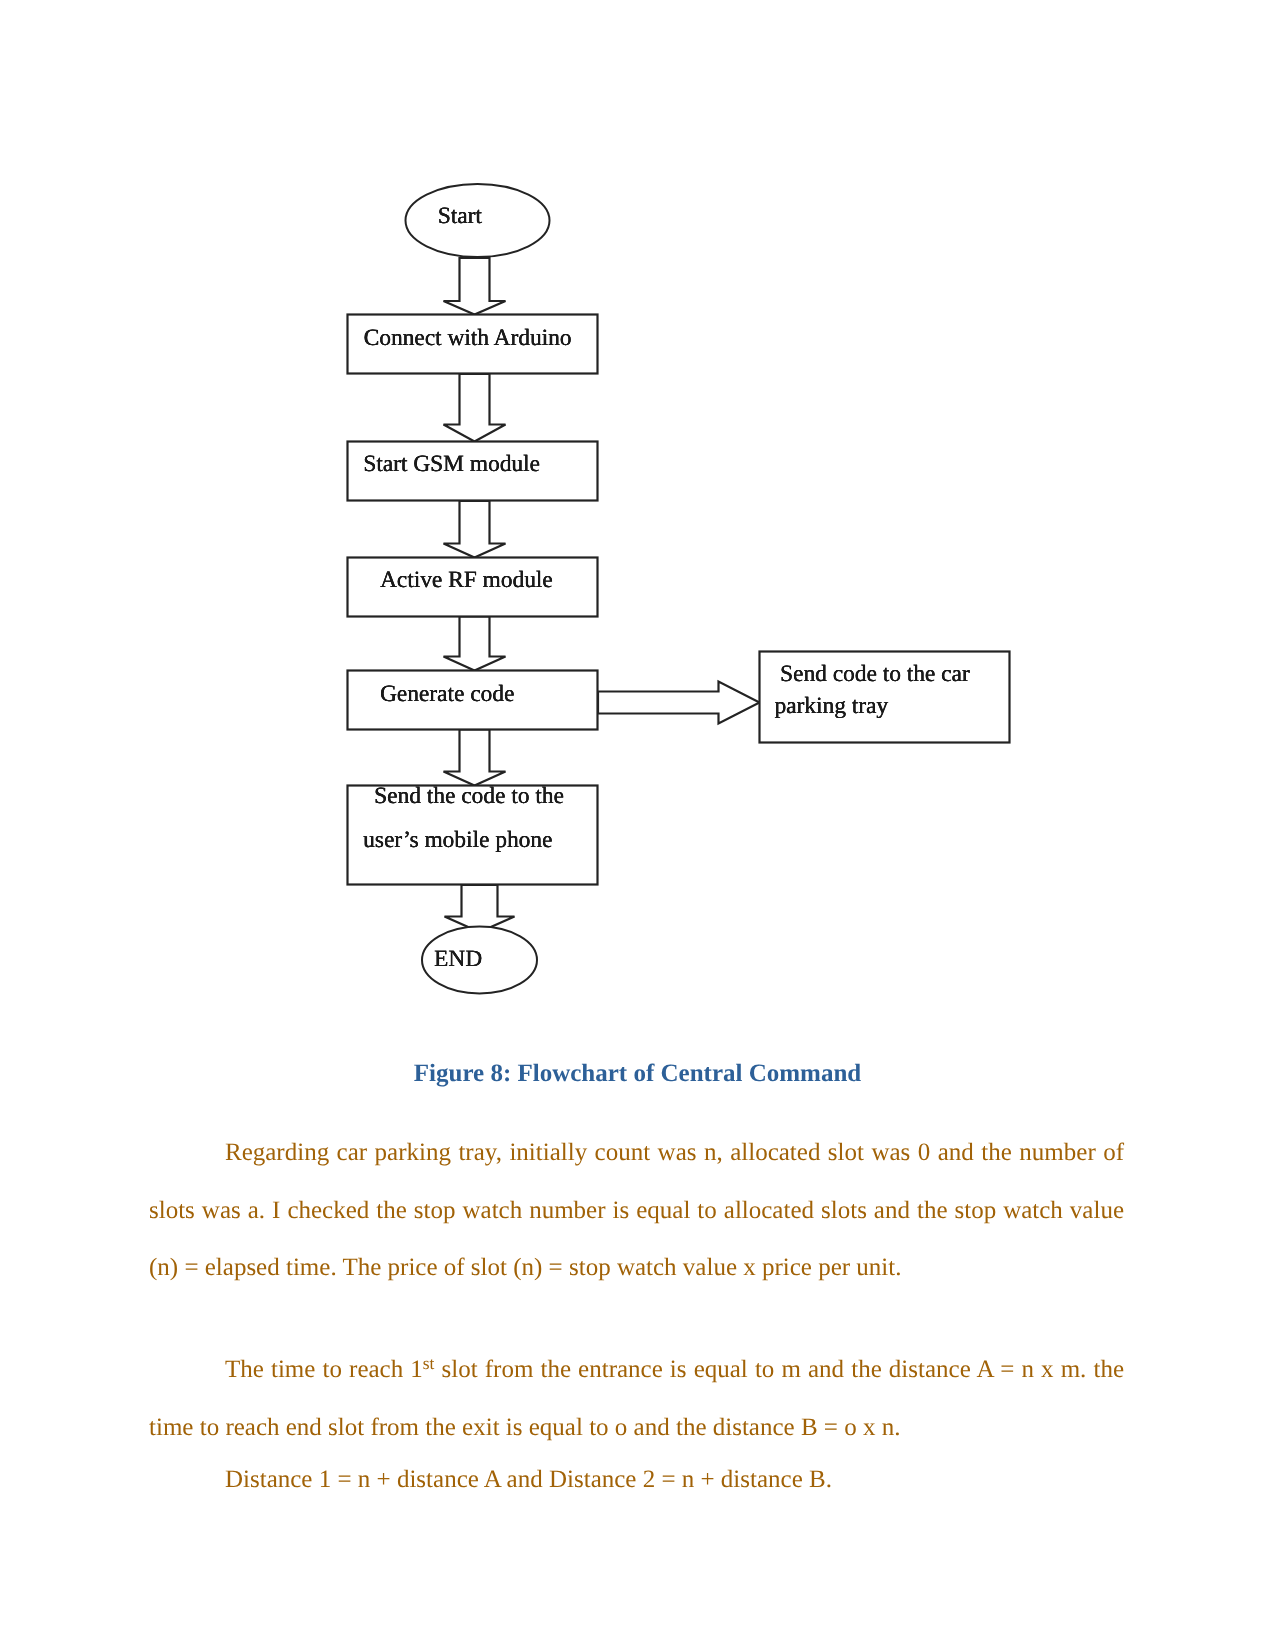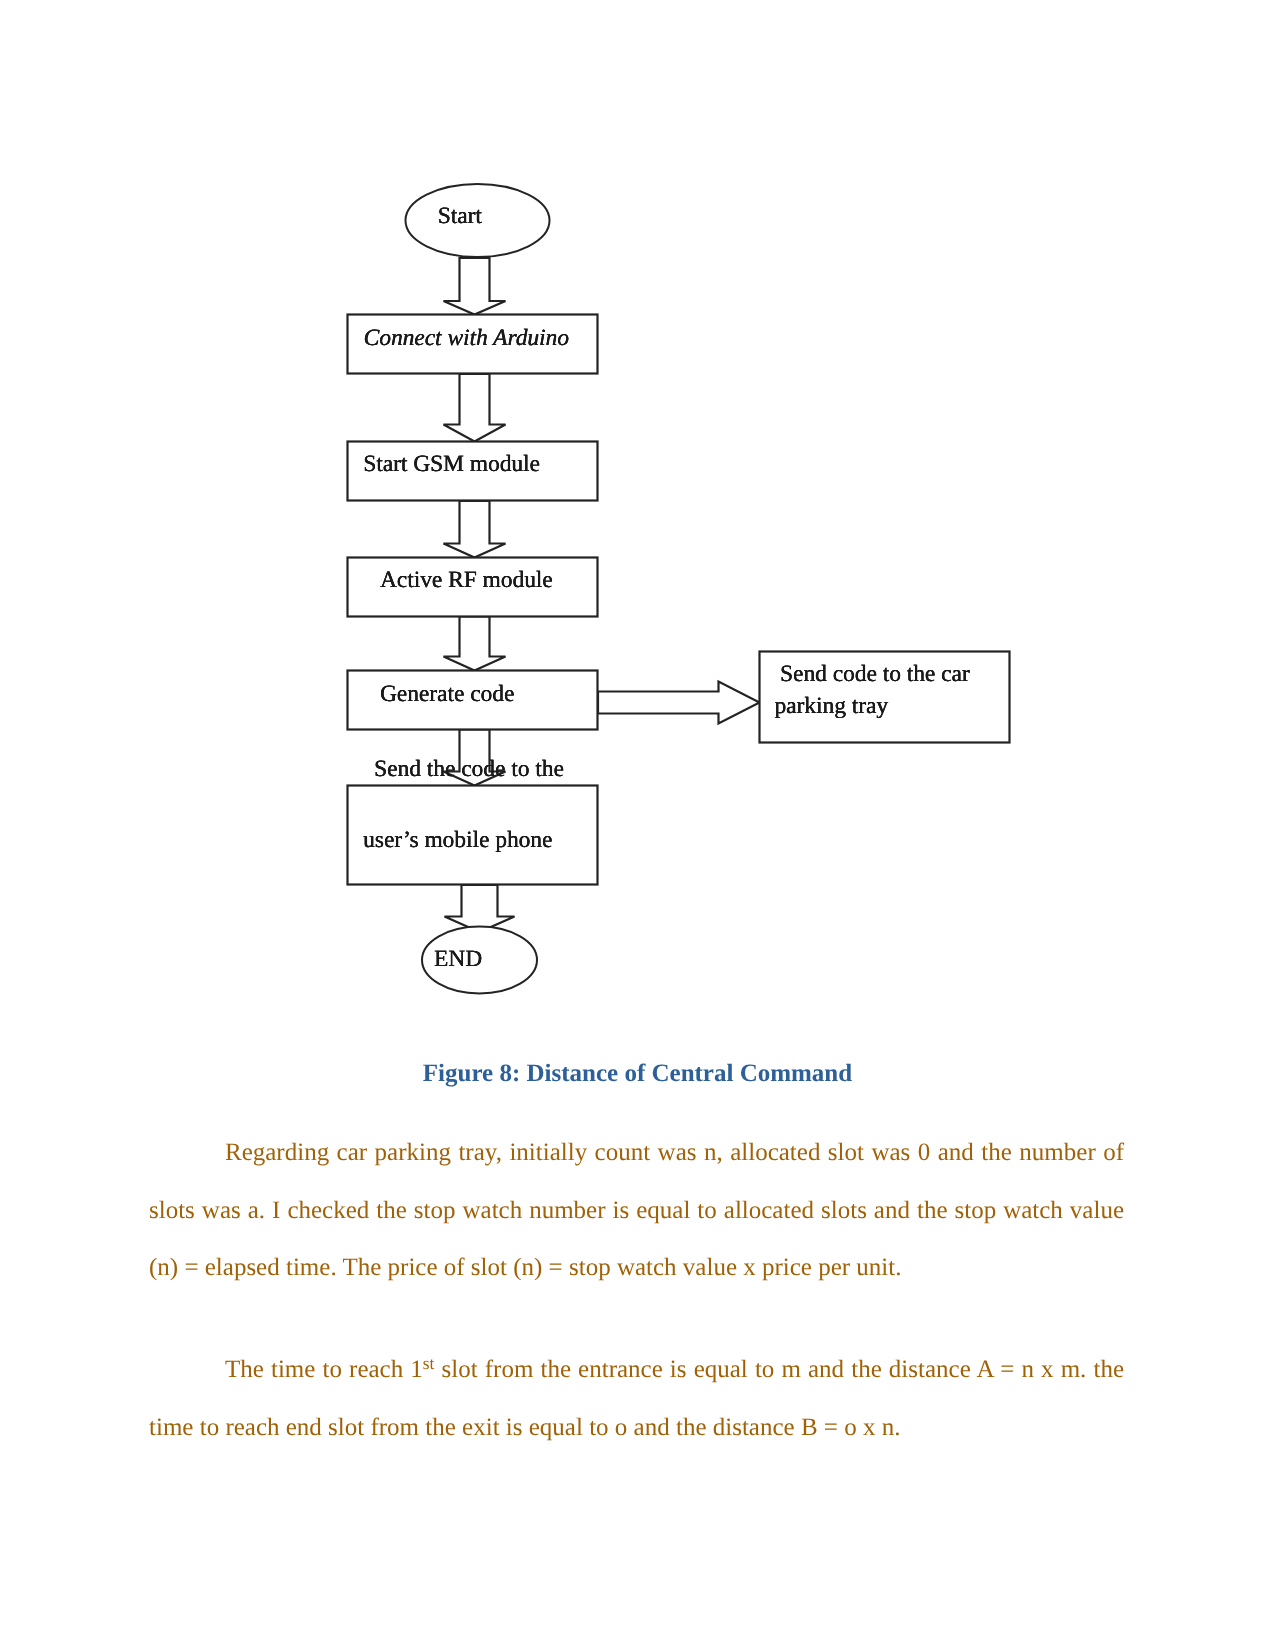--- a/index.html
+++ b/index.html
@@ -36,30 +36,31 @@
   <rect x="347.5" y="417.5" width="250" height="59"></rect>
   <rect x="347.5" y="533.5" width="250" height="59"></rect>
   <rect x="347.5" y="646.5" width="250" height="59"></rect>
   <rect x="347.5" y="761.5" width="250" height="99"></rect>
   <rect x="759.5" y="627.5" width="250" height="91"></rect>
   <ellipse cx="479.5" cy="936" rx="57.5" ry="33.5" stroke-width="2.0"></ellipse>
  </g>
 </svg>
 
 <div class="nlbl" style="left:437.7px;top:176.2px;">Start</div>
-<div class="nlbl" style="left:363.6px;top:297.5px;font-style:italic;">Connect with Arduino</div>
+<div class="nlbl" style="left:363.6px;top:297.5px;">Connect with Arduino</div>
 <div class="nlbl" style="left:363.2px;top:424.2px;">Start GSM module</div>
 <div class="nlbl" style="left:379.9px;top:540.2px;">Active RF module</div>
 <div class="nlbl" style="left:379.9px;top:654.2px;">Generate code</div>
-<div class="nlbl" style="left:374.1px;top:729px;">Send the code to the</div>
+<div class="nlbl" style="left:374.1px;top:756px;">Send the code to the</div>
 <div class="nlbl" style="left:363.1px;top:799.7px;">user’s mobile phone</div>
 <div class="nlbl" style="left:780px;top:634.2px;">Send code to the car</div>
 <div class="nlbl" style="left:774.4px;top:666.2px;">parking tray</div>
 <div class="nlbl" style="left:434px;top:918.9px;">END</div>
 
-<div class="cap">Figure 8: Distance of Central Command</div>
+<div class="cap">Figure 8: Flowchart of Central Command</div>
 
 <div class="para" style="left:149px;top:1100px;width:975px;"><span class="ind"></span><span>Regarding car parking tray, initially count was n, allocated slot was 0 and the number of slots was a. I checked the stop watch number is equal to allocated slots and the stop watch value (n) = elapsed time. The price of slot (n) = stop watch value x price per unit.</span></div>
 
 <div class="para" style="left:149px;top:1317px;width:975px;"><span class="ind"></span><span>The time to reach 1</span><sup>st</sup><span> slot from the entrance is equal to m and the distance A = n x m. the time to reach end slot from the exit is equal to o and the distance B = o x n.</span></div>
 
+<div class="para" style="left:149px;top:1427px;width:975px;"><span class="ind"></span><span>Distance 1 = n + distance A and Distance 2 = n + distance B.</span></div>
 
 </div>
 
 </body></html>

